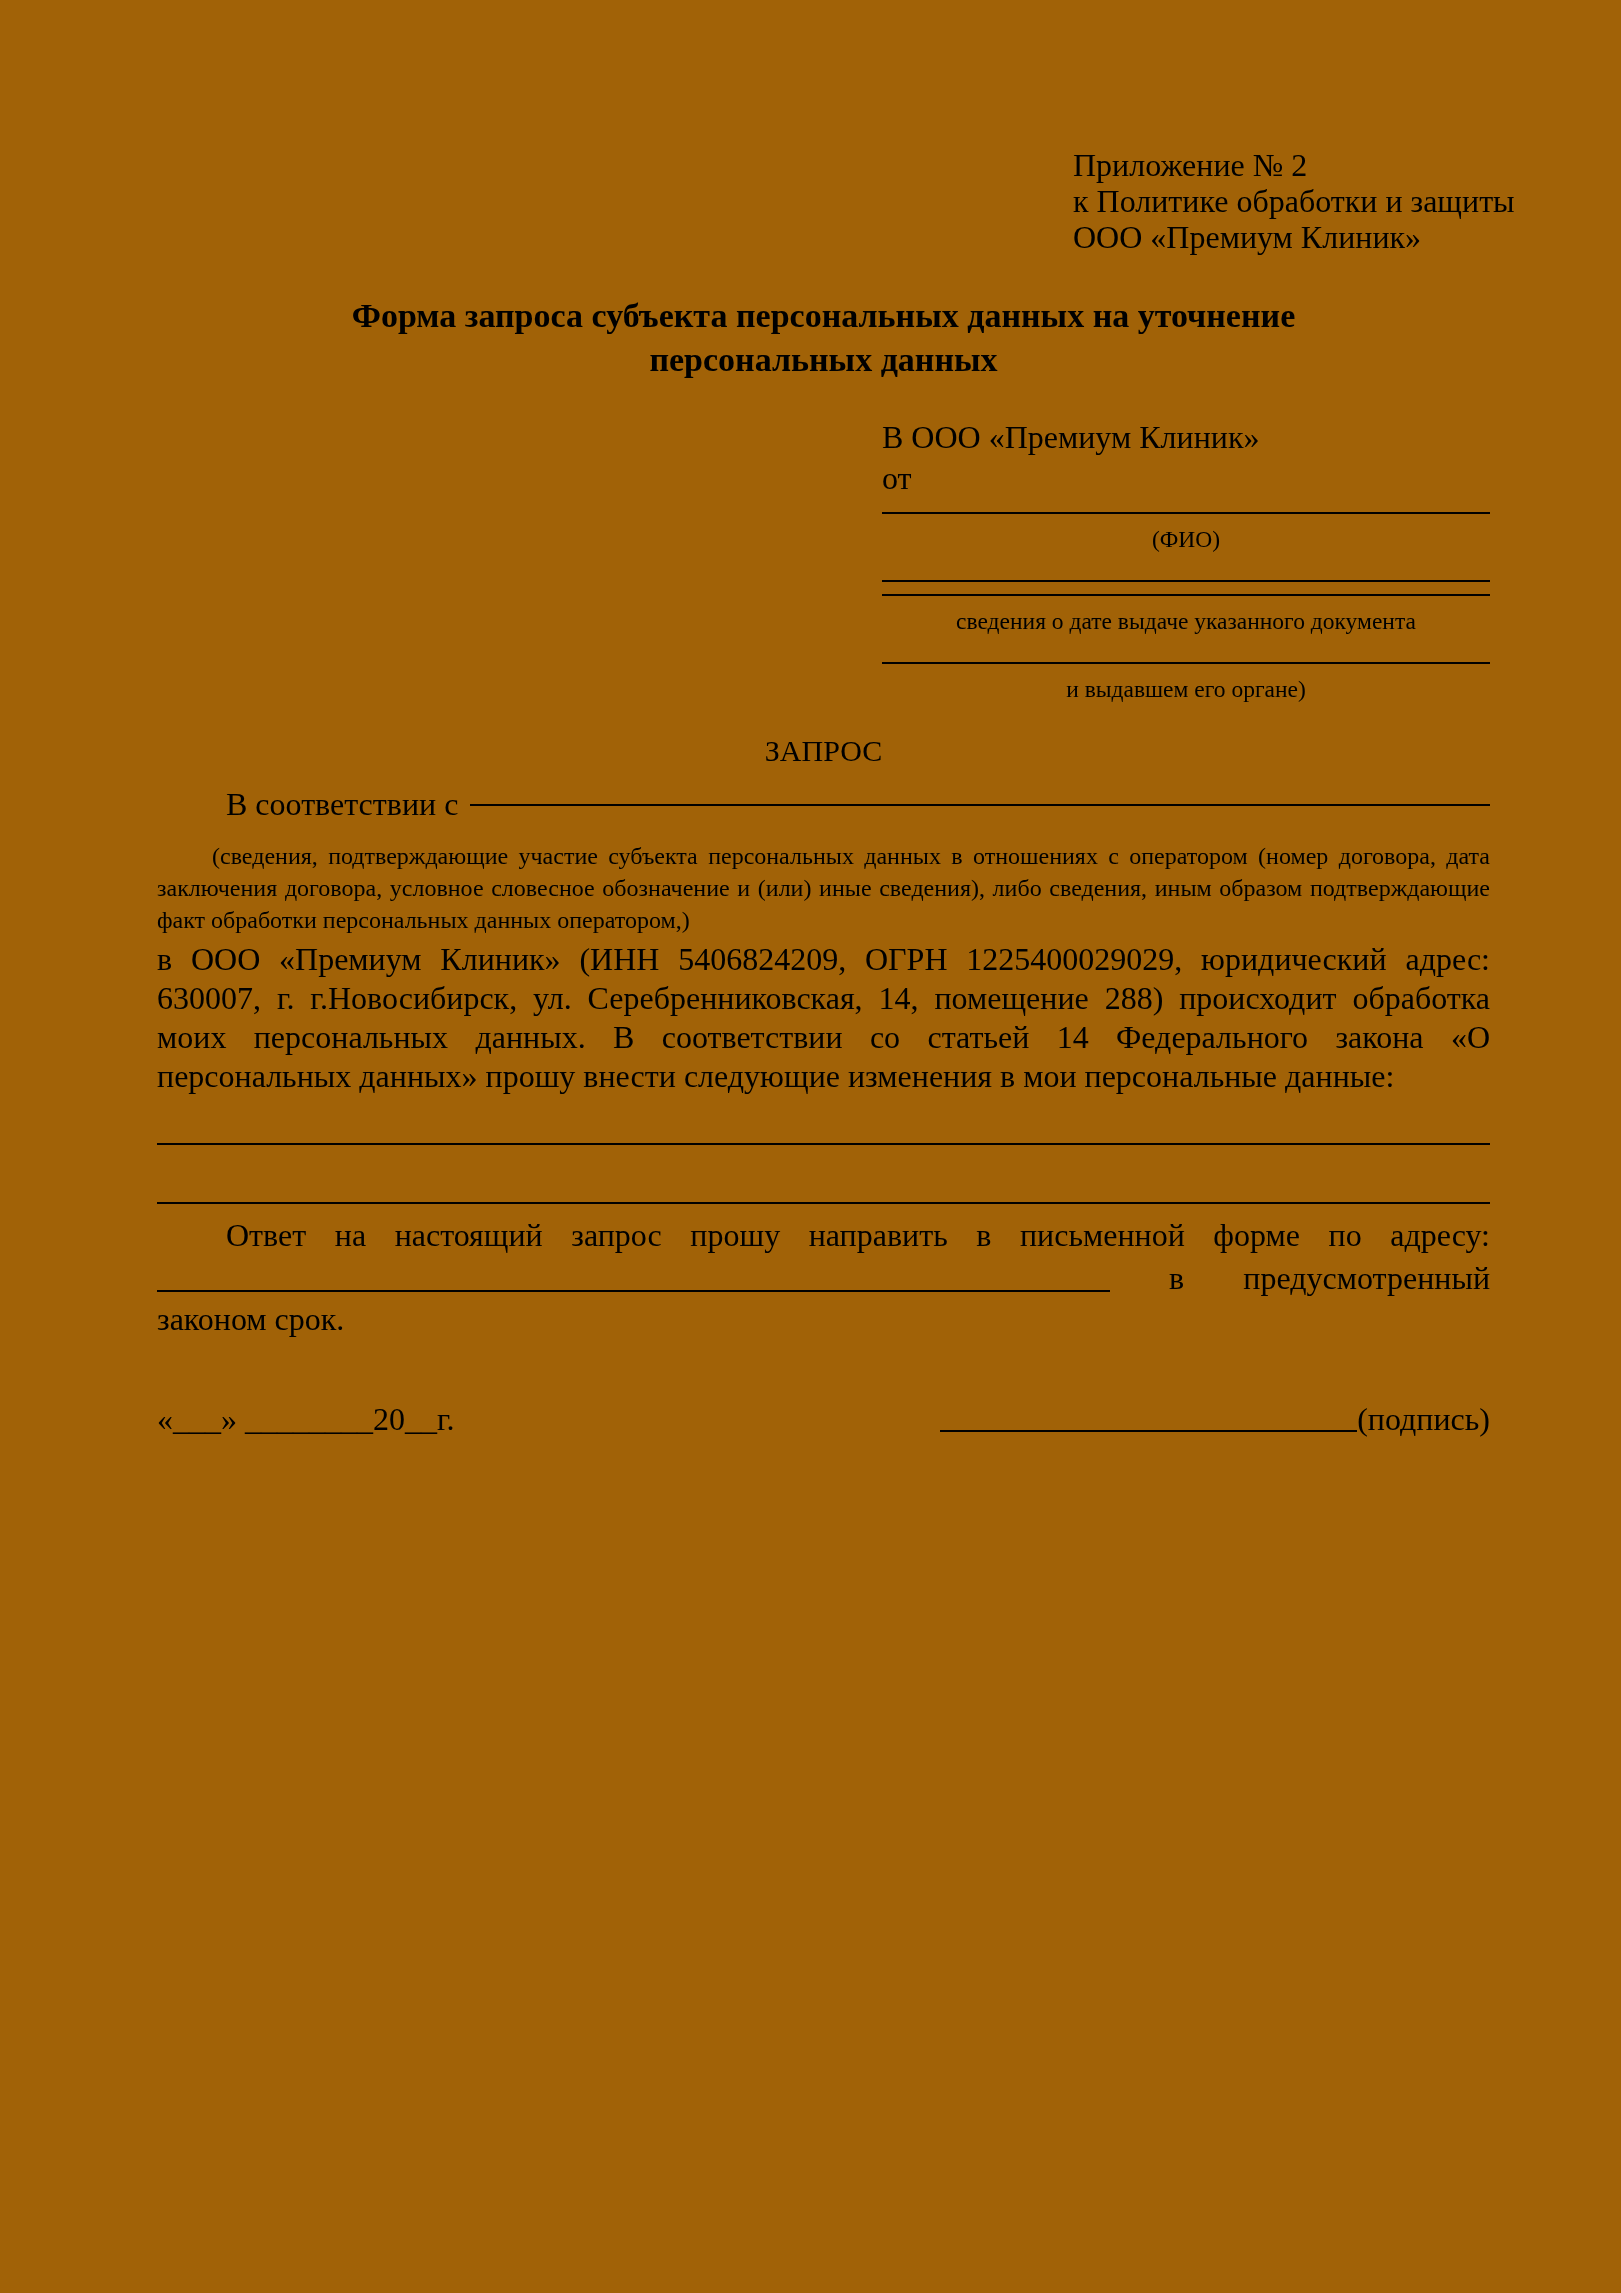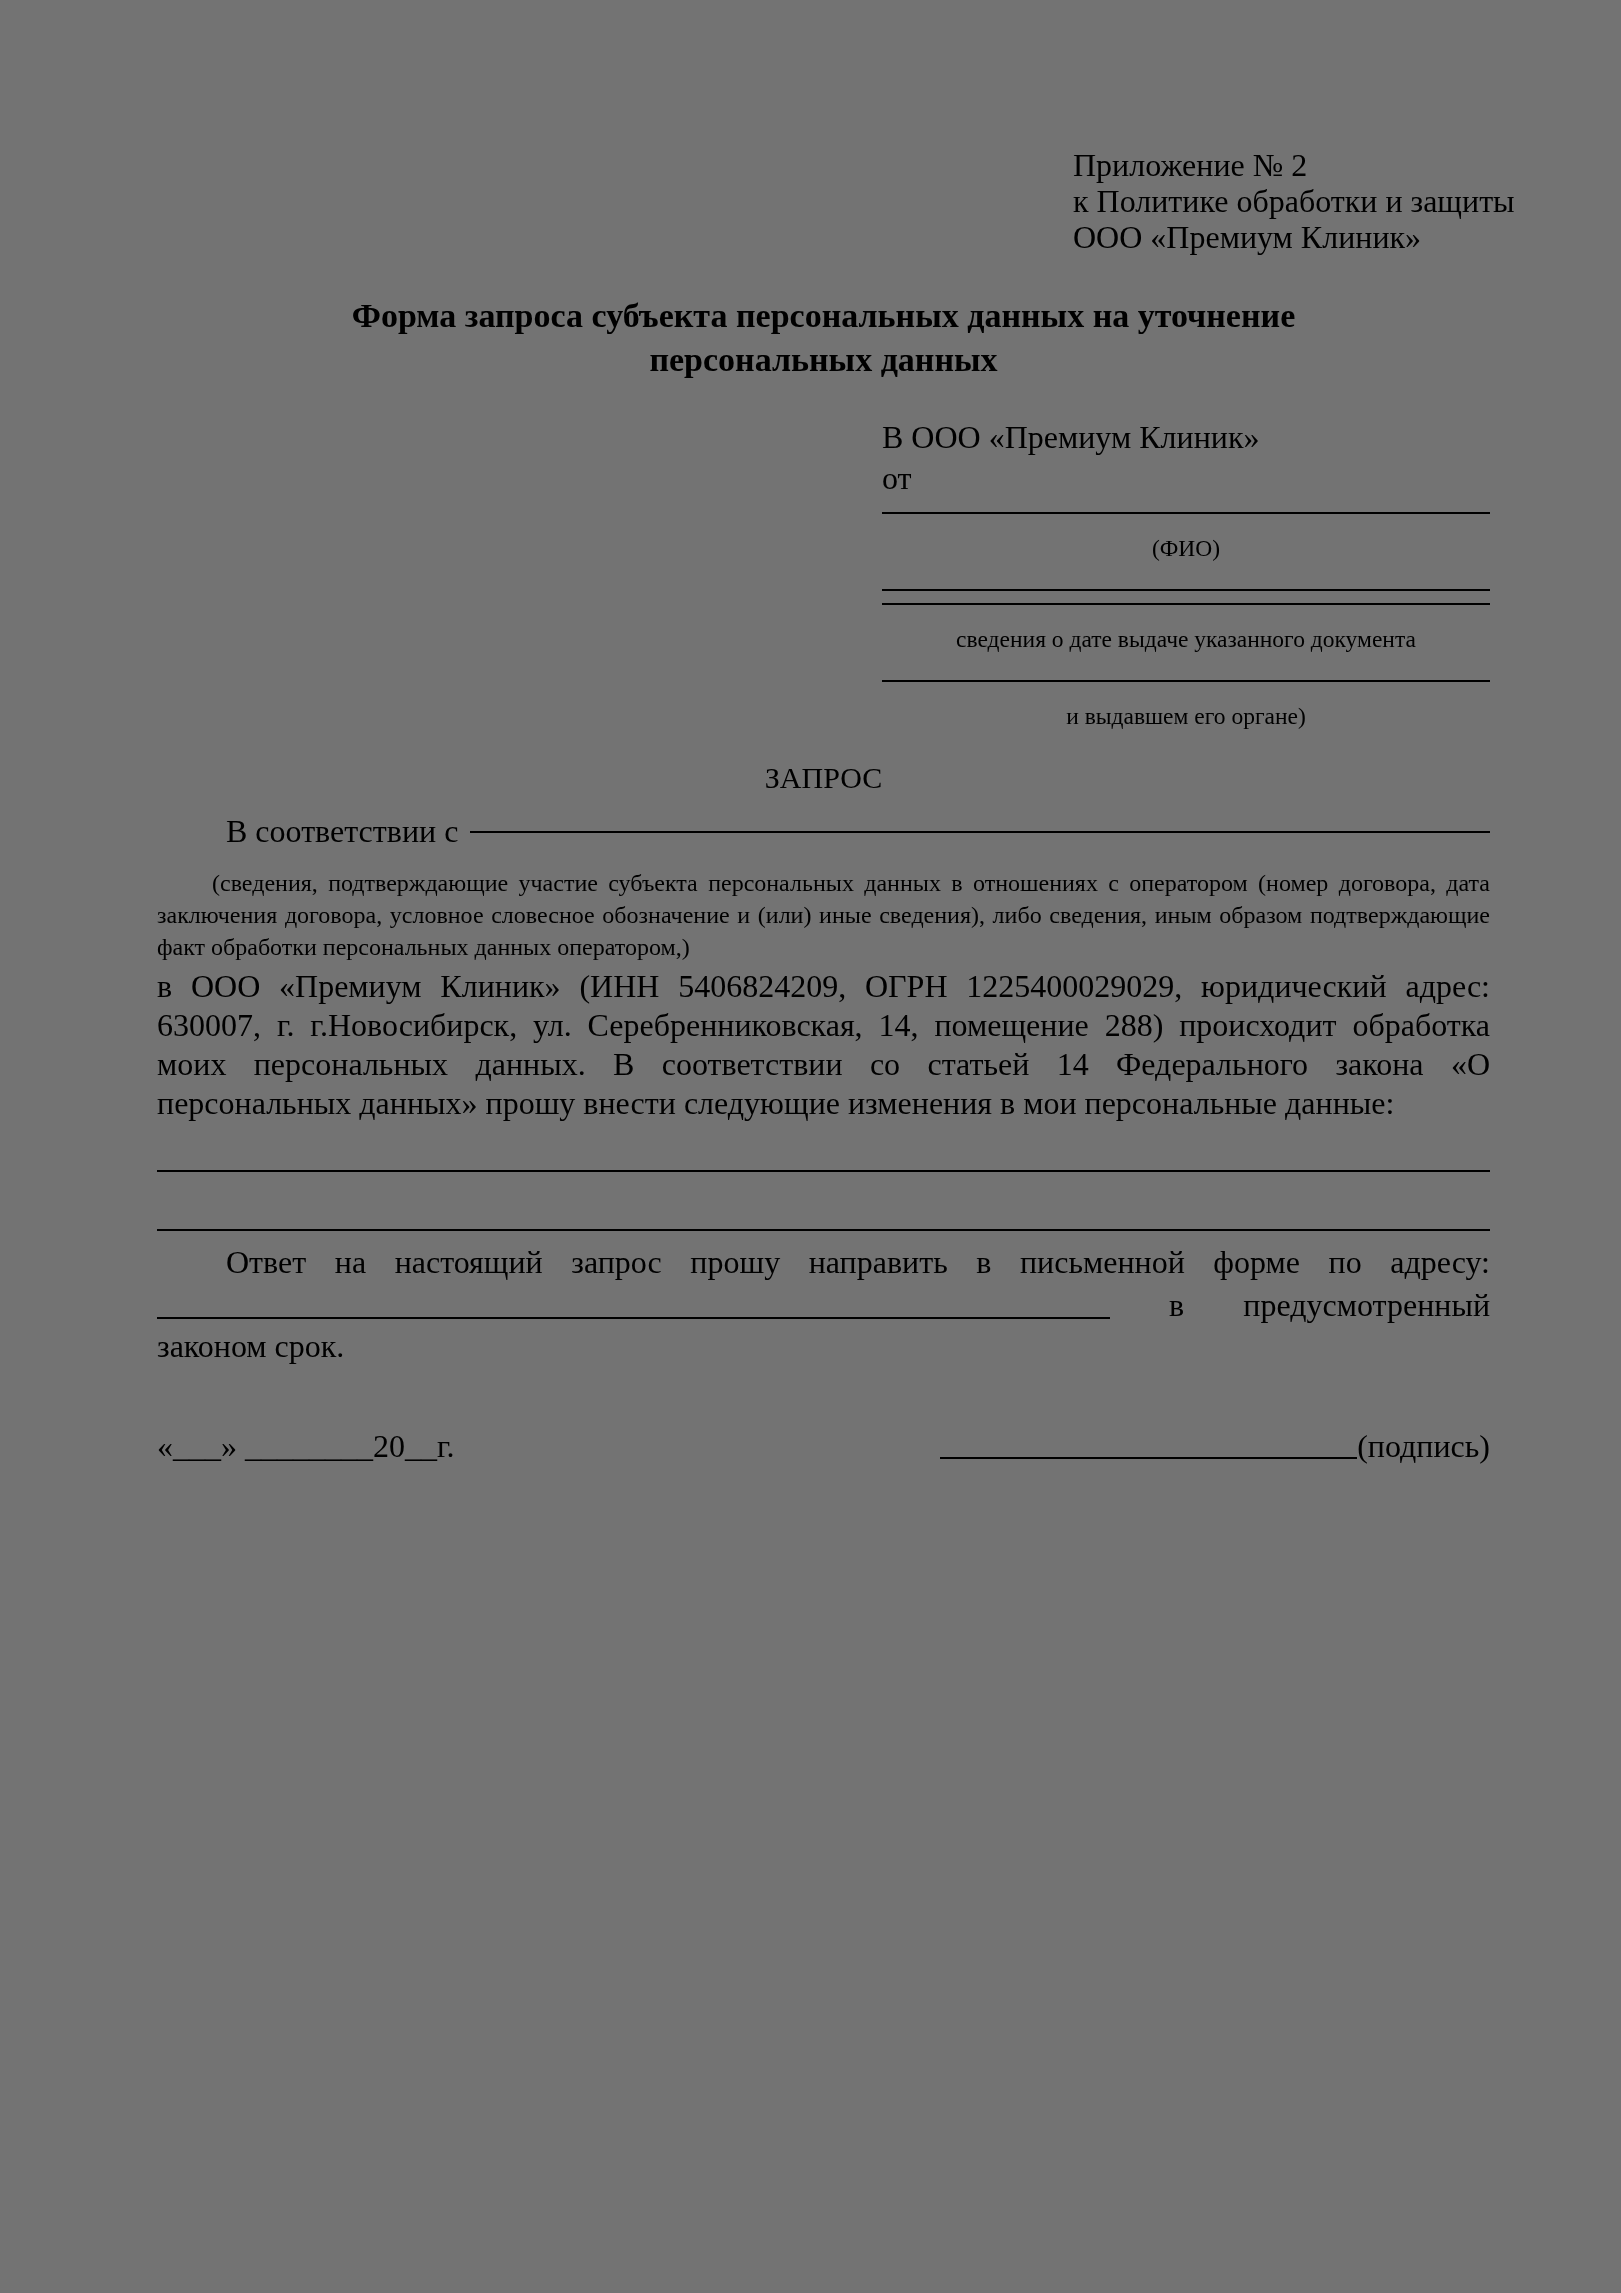--- a/index.html
+++ b/index.html
@@ -1,20 +1,20 @@
 <!DOCTYPE html>
 <html><head>
 <meta charset="utf-8">
 <style>
   * { margin:0; padding:0; box-sizing:border-box; }
   html,body { background:#ffffff; }
   .page {
     position:relative;
     width:1621px; height:2294px;
-    background:#737373;
+    background:#a16207;
     color:#000000;
     font-family:"Liberation Serif","DejaVu Serif",serif;
     font-size:32px;
     padding:147px 131px 0 157px;
     overflow:hidden;
   }
   
   .header-block { margin-left:916px; }
   .header-line { line-height:36px; white-space:nowrap; }
 
@@ -28,21 +28,21 @@
     line-height:44px;
   }
 
   
   .addressee { margin-top:35px; margin-left:725px; width:608px; }
   .addr-to { line-height:41px; white-space:nowrap; }
   .addr-from { line-height:41px; }
   .field-line { height:14.7px; border-bottom:2.9px solid #000; }
   .field-caption {
     font-size:23.5px; line-height:26.5px; text-align:center;
-    padding-top:21px; margin-bottom:14.7px;
+    padding-top:12px; margin-bottom:14.7px;
   }
 
   
   .request-heading { margin-top:27.4px; text-align:center; font-size:30px; line-height:41px; }
   .intro-row { margin-top:11.8px; display:flex; align-items:center; height:43px; }
   .intro-indent { width:69px; flex:0 0 auto; }
   .intro-prefix { white-space:nowrap; line-height:39px; }
   .wline { flex:1 1 auto; border-bottom:2.9px solid #000; margin:0 0 5.9px 11.8px; height:9.8px; }
 
   .footnote {

